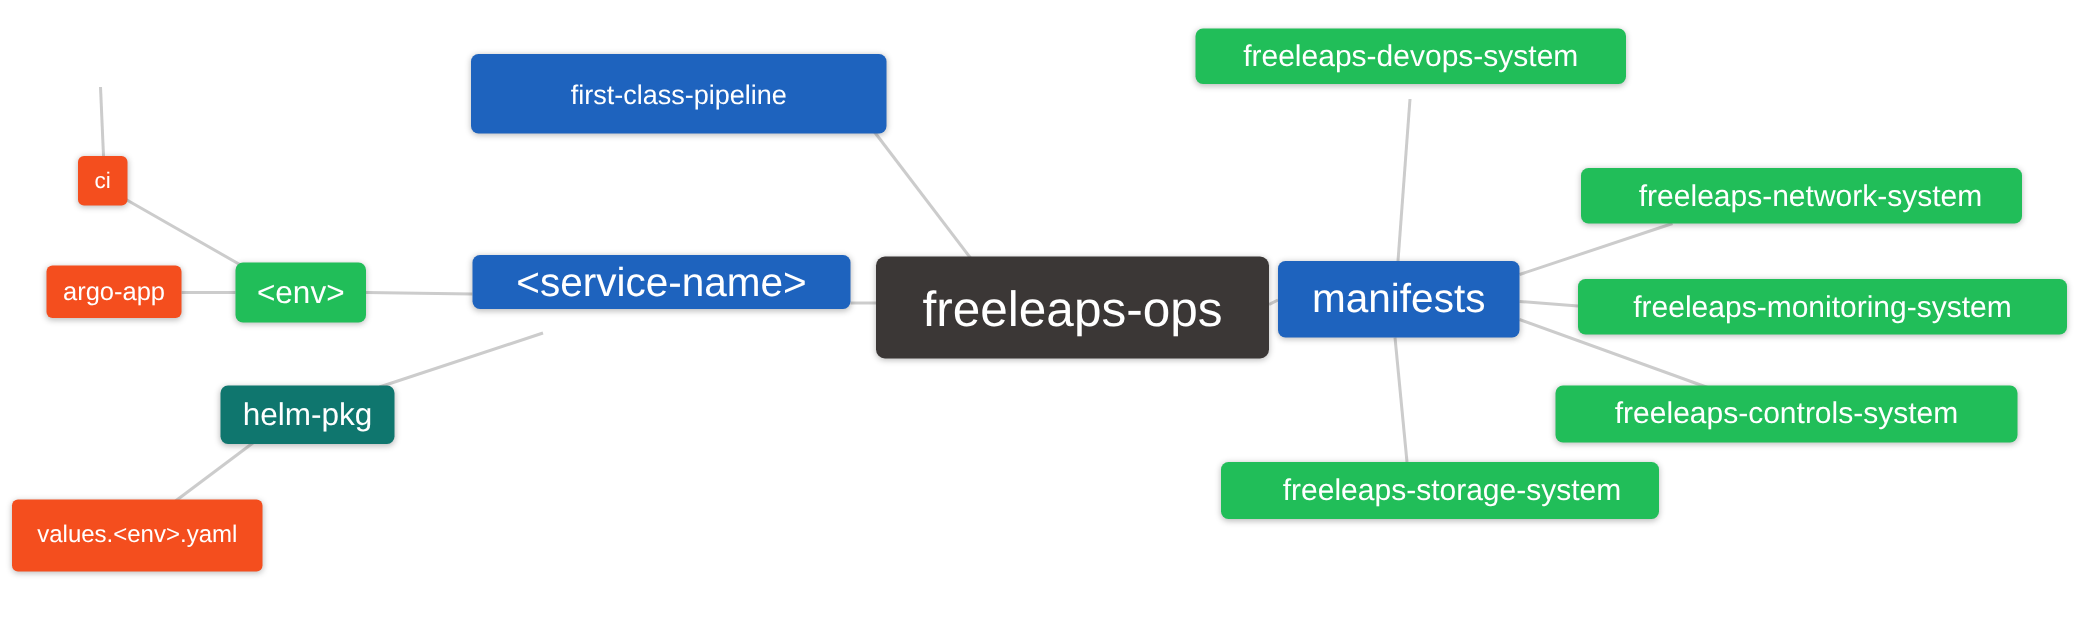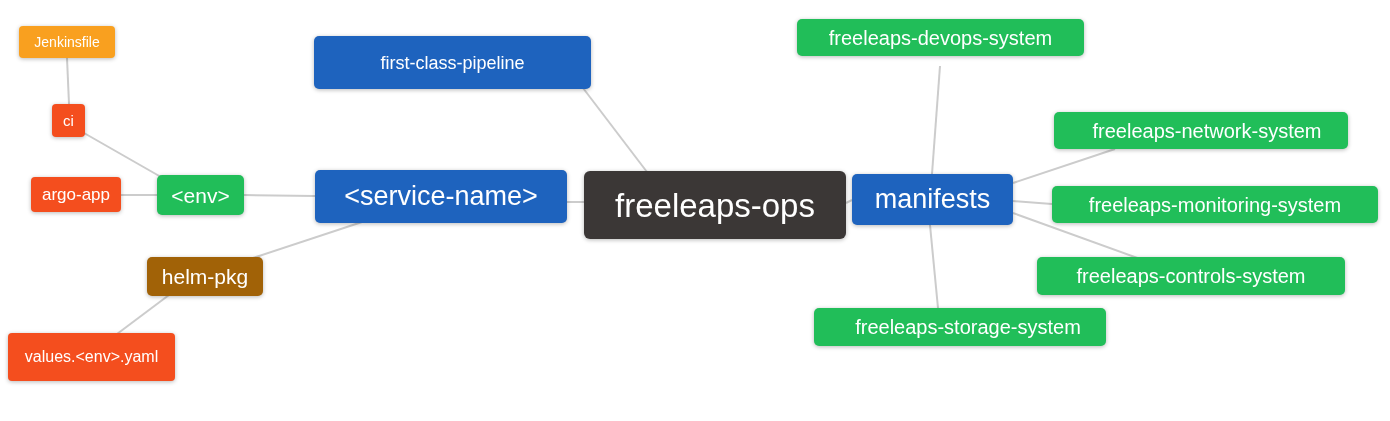--- a/index.html
+++ b/index.html
@@ -54,35 +54,34 @@
     <line x1="583" y1="88" x2="647" y2="172" stroke-width="2" stroke="#CCCCCC"></line>
     <line x1="567" y1="202" x2="584" y2="202" stroke-width="2" stroke="#CCCCCC"></line>
     <line x1="846" y1="203" x2="852" y2="200" stroke-width="2" stroke="#CCCCCC"></line>
     <line x1="932" y1="174" x2="940" y2="66" stroke-width="2" stroke="#CCCCCC"></line>
     <line x1="1013" y1="183" x2="1115" y2="149" stroke-width="2" stroke="#CCCCCC"></line>
     <line x1="1013" y1="201" x2="1052" y2="204" stroke-width="2" stroke="#CCCCCC"></line>
     <line x1="1013" y1="213" x2="1143" y2="260" stroke-width="2" stroke="#CCCCCC"></line>
     <line x1="930" y1="225" x2="938" y2="308" stroke-width="2" stroke="#CCCCCC"></line>
   </svg>
 
-  <div class="node" style="left: 19px; top: 26px; width: 96px; height: 32px; font-size: 14px; border-radius: 4px; background: rgb(249, 160, 31); color: rgb(255, 255, 255);">Jenkinsfile</div>
 
   <div class="node" style="left: 52px; top: 104px; width: 33px; height: 33px; font-size: 15px; border-radius: 4px; background: rgb(244, 78, 30); color: rgb(255, 255, 255);">ci</div>
 
   <div class="node" style="left: 31px; top: 177px; width: 90px; height: 35px; font-size: 17px; border-radius: 4px; background: rgb(244, 78, 30); color: rgb(255, 255, 255);">argo-app</div>
 
   <div class="node" style="left: 157px; top: 175px; width: 87px; height: 40px; font-size: 21px; background: rgb(33, 190, 89); color: rgb(255, 255, 255);">&lt;env&gt;</div>
 
-  <div class="node" style="left: 147px; top: 257px; width: 116px; height: 39px; font-size: 21px; background: #a16207; color: rgb(255, 255, 255);">helm-pkg</div>
+  <div class="node" style="left: 147px; top: 257px; width: 116px; height: 39px; font-size: 21px; background: #0f766e; color: rgb(255, 255, 255);">helm-pkg</div>
 
   <div class="node" style="left: 8px; top: 333px; width: 167px; height: 48px; font-size: 16px; border-radius: 4px; background: rgb(244, 78, 30); color: rgb(255, 255, 255);">values.&lt;env&gt;.yaml</div>
 
   <div class="node" style="left: 314px; top: 36px; width: 277px; height: 53px; font-size: 18px; background: rgb(30, 99, 190); color: rgb(255, 255, 255);">first-class-pipeline</div>
 
-  <div class="node" style="left: 315px; top: 170px; width: 252px; height: 53px; font-size: 27px; background: rgb(30, 99, 190); color: rgb(255, 255, 255); text-align: right;">&lt;service-name&gt;</div>
+  <div class="node" style="left: 315px; top: 170px; width: 252px; height: 36px; font-size: 27px; background: rgb(30, 99, 190); color: rgb(255, 255, 255); text-align: right;">&lt;service-name&gt;</div>
 
   <div class="node" style="left: 584px; top: 171px; width: 262px; height: 68px; font-size: 33px; border-radius: 6px; background: rgb(59, 55, 54); color: rgb(255, 255, 255);">freeleaps-ops</div>
 
   <div class="node" style="left: 852px; top: 174px; width: 161px; height: 51px; font-size: 27px; background: rgb(30, 99, 190); color: rgb(255, 255, 255);">manifests</div>
 
   <div class="node" style="left: 797px; top: 19px; width: 287px; height: 37px; font-size: 20px; background: rgb(33, 190, 89); color: rgb(255, 255, 255);">freeleaps-devops-system</div>
 
   <div class="node" style="left: 1054px; top: 112px; width: 294px; height: 37px; font-size: 20px; background: rgb(33, 190, 89); color: rgb(255, 255, 255); padding-left: 12px;">freeleaps-network-system</div>
 
   <div class="node" style="left: 1052px; top: 186px; width: 326px; height: 37px; font-size: 20px; background: rgb(33, 190, 89); color: rgb(255, 255, 255);">freeleaps-monitoring-system</div>

